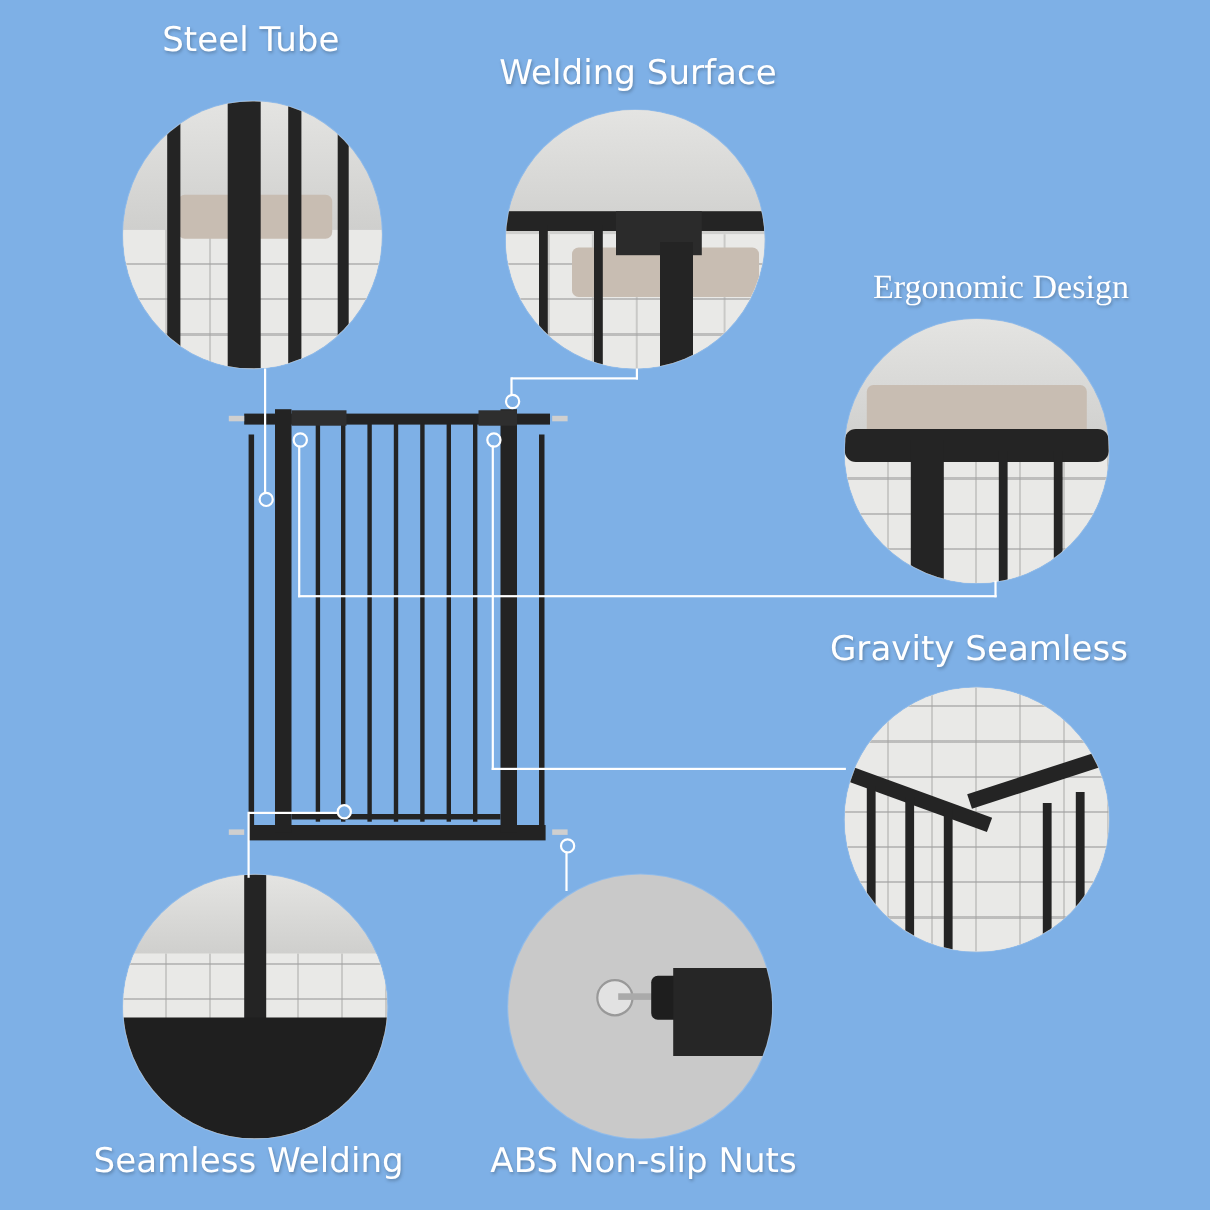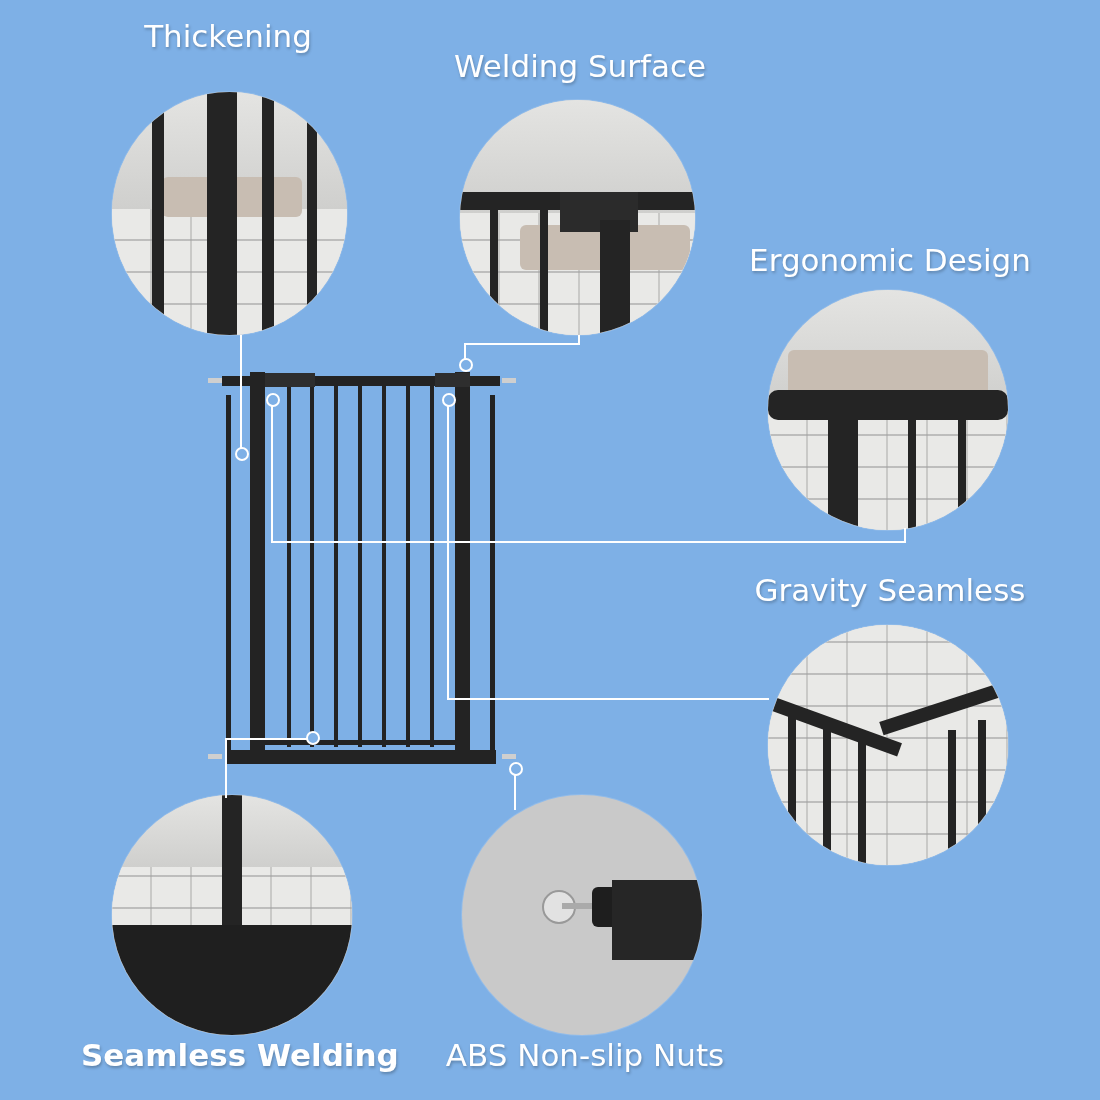--- a/index.html
+++ b/index.html
@@ -15,26 +15,26 @@
   .bar{position:absolute;background:#242424;}
   .line{position:absolute;background:#fff;}
   .dot{position:absolute;width:10px;height:10px;border:2px solid #fff;border-radius:50%;background:#7eb0e6;}
   .gate .bar{background:#232323;}
   .knob{position:absolute;width:14px;height:5px;background:#cfcfcf;}
 </style>
 </head>
 <body>
 
 <div class="label" style="left:128px;top:18px;width:200px;">
-  <div>Thickening</div>
+  <div>Steel Tube</div>
 </div>
 <div class="label" style="left:440px;top:48px;width:280px;">Welding Surface</div>
-<div class="label" style="left:740px;top:242px;width:300px;">Ergonomic Design</div>
+<div class="label" style="left:760px;top:242px;width:300px;font-family:Liberation Serif, serif;">Ergonomic Design</div>
 <div class="label" style="left:750px;top:572px;width:280px;">Gravity Seamless</div>
-<div class="label" style="left:81px;top:1037px;width:310px;font-weight:bold;">Seamless Welding</div>
+<div class="label" style="left:71px;top:1037px;width:310px;">Seamless Welding</div>
 <div class="label" style="left:420px;top:1037px;width:330px;">ABS Non-slip Nuts</div>
 
 <div class="circle" style="left:112px;top:92px;width:235px;height:243px;">
   <div class="wall"></div>
     <div class="floor"></div>
   <div class="sofa" style="left:50px;top:85px;width:140px;height:40px;"></div>
   <div class="bar" style="left:40px;top:0;width:12px;height:243px;"></div>
   <div class="bar" style="left:95px;top:0;width:30px;height:243px;"></div>
   <div class="bar" style="left:150px;top:0;width:12px;height:243px;border-radius:0 0 0 0;"></div>
   <div class="bar" style="left:195px;top:0;width:10px;height:243px;"></div>

